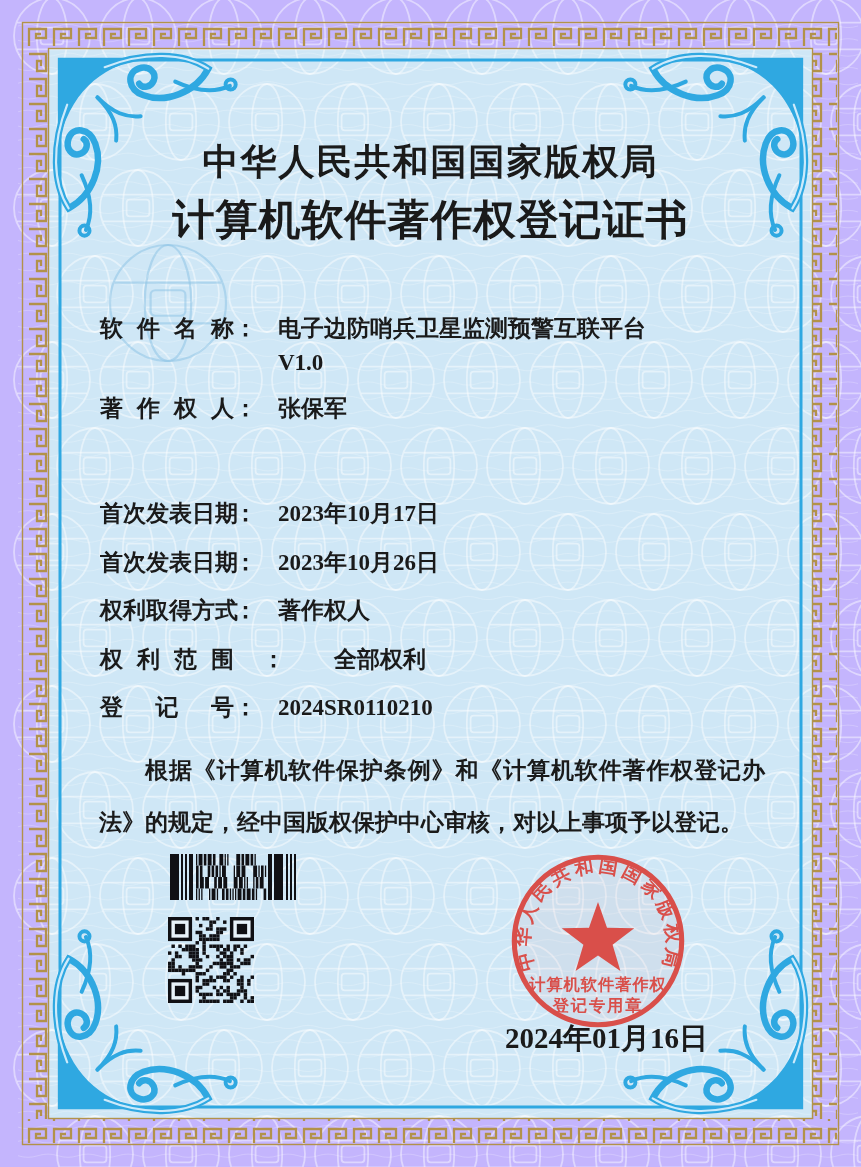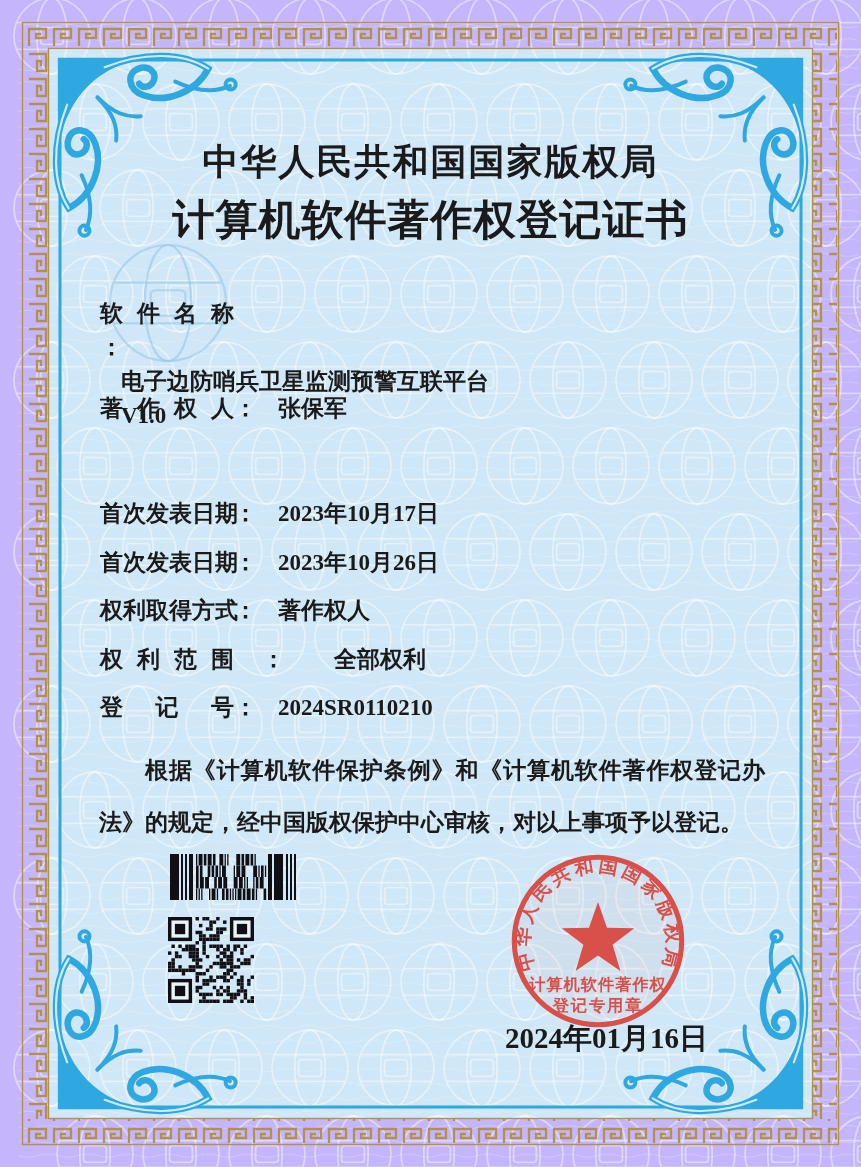--- a/index.html
+++ b/index.html
@@ -19,21 +19,21 @@
   .authority{position:absolute; top:138px; left:0; width:861px; text-align:center;
     font-size:36px; font-weight:bold; letter-spacing:2px; white-space:nowrap;}
   .certtitle{position:absolute; top:192px; left:0; width:861px; text-align:center;
     font-size:42px; font-weight:bold; letter-spacing:1px; white-space:nowrap;}
   .certno{position:absolute; top:261px; right:104px; font-size:20px; font-weight:bold; white-space:nowrap;}
   .certno .val{margin-left:13px;}
 
   .row{position:absolute; left:100px; display:flex; font-size:23px; font-weight:bold; line-height:34px; white-space:nowrap;}
   .flabel{display:inline-block; width:134px; text-align:justify; text-align-last:justify;}
   .fvalue{margin-left:21px; white-space:normal;}
-  .r1{top:297px;flex-direction:column;} .r2{top:392px;} .r3{top:497px;} .r4{top:546px;}
+  .r1{top:312px;} .r2{top:392px;} .r3{top:497px;} .r4{top:546px;}
   .r5{top:594px;} .r6{top:643px;gap:28px;} .r7{top:691px;}
 
   .statement{position:absolute; left:99px; top:745px; width:666px;
     font-size:23px; font-weight:600; line-height:52px; text-indent:2em; text-align:justify;}
 
   .barcode{position:absolute; left:170px; top:854px; z-index:3;}
   .qrcode{position:absolute; left:168px; top:917px; z-index:3;}
   .seal{position:absolute; left:505px; top:848px; z-index:4;}
   .issuedate{position:absolute; left:505px; top:1019px; width:190px; text-align:center;
     font-size:29px; font-weight:bold; white-space:nowrap; z-index:3;}

